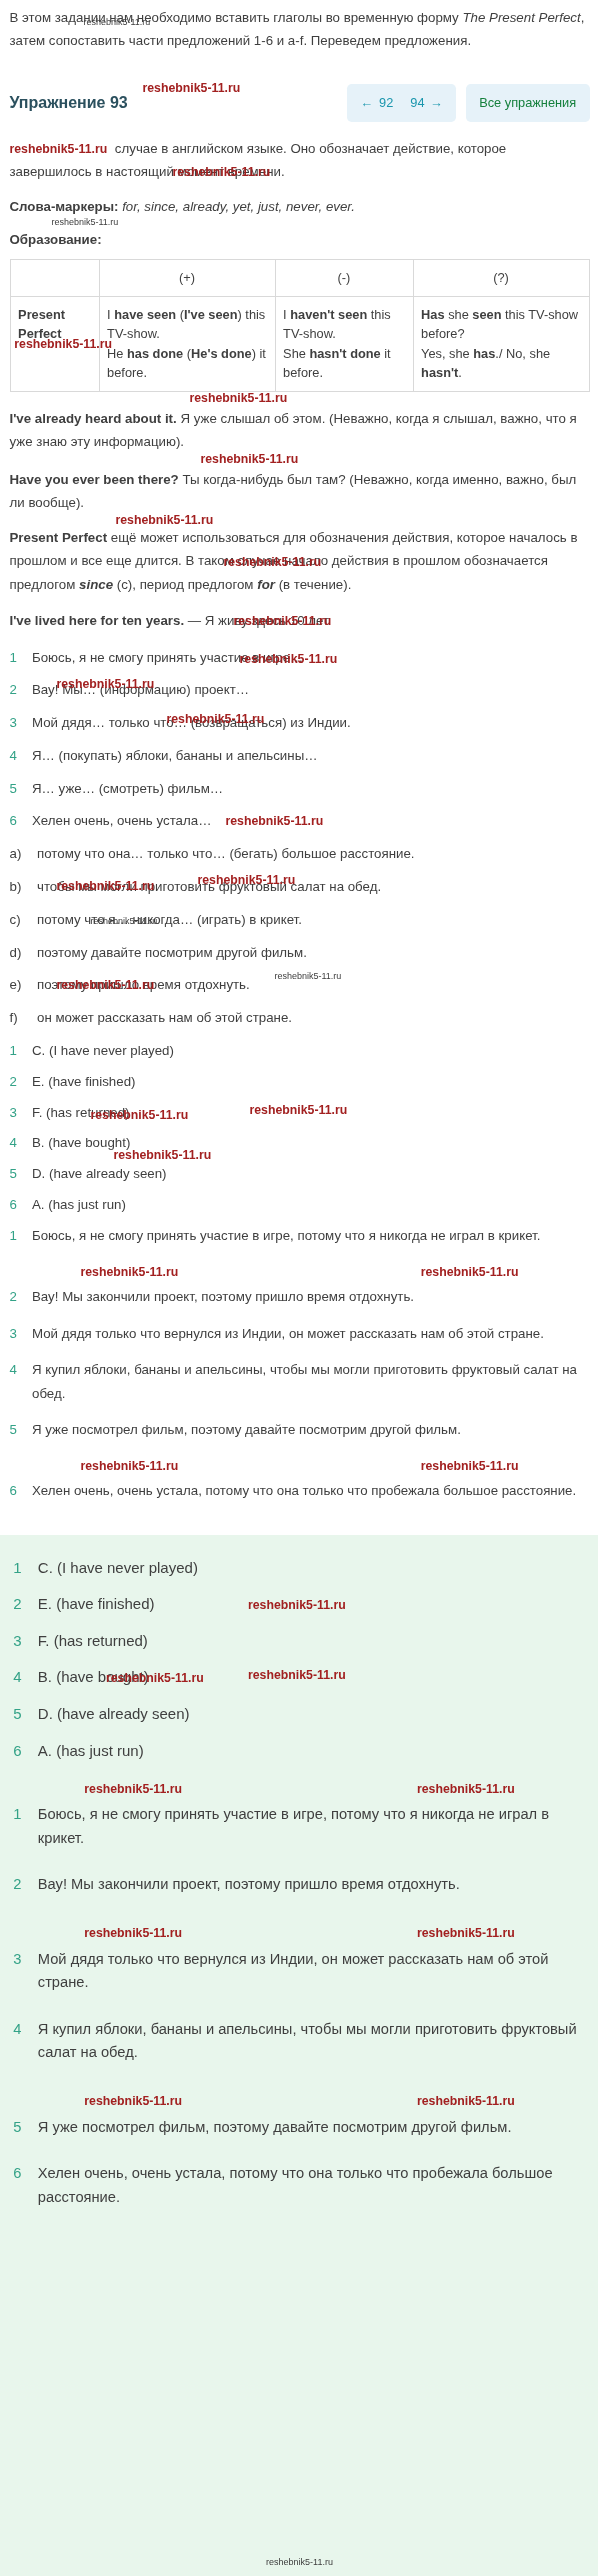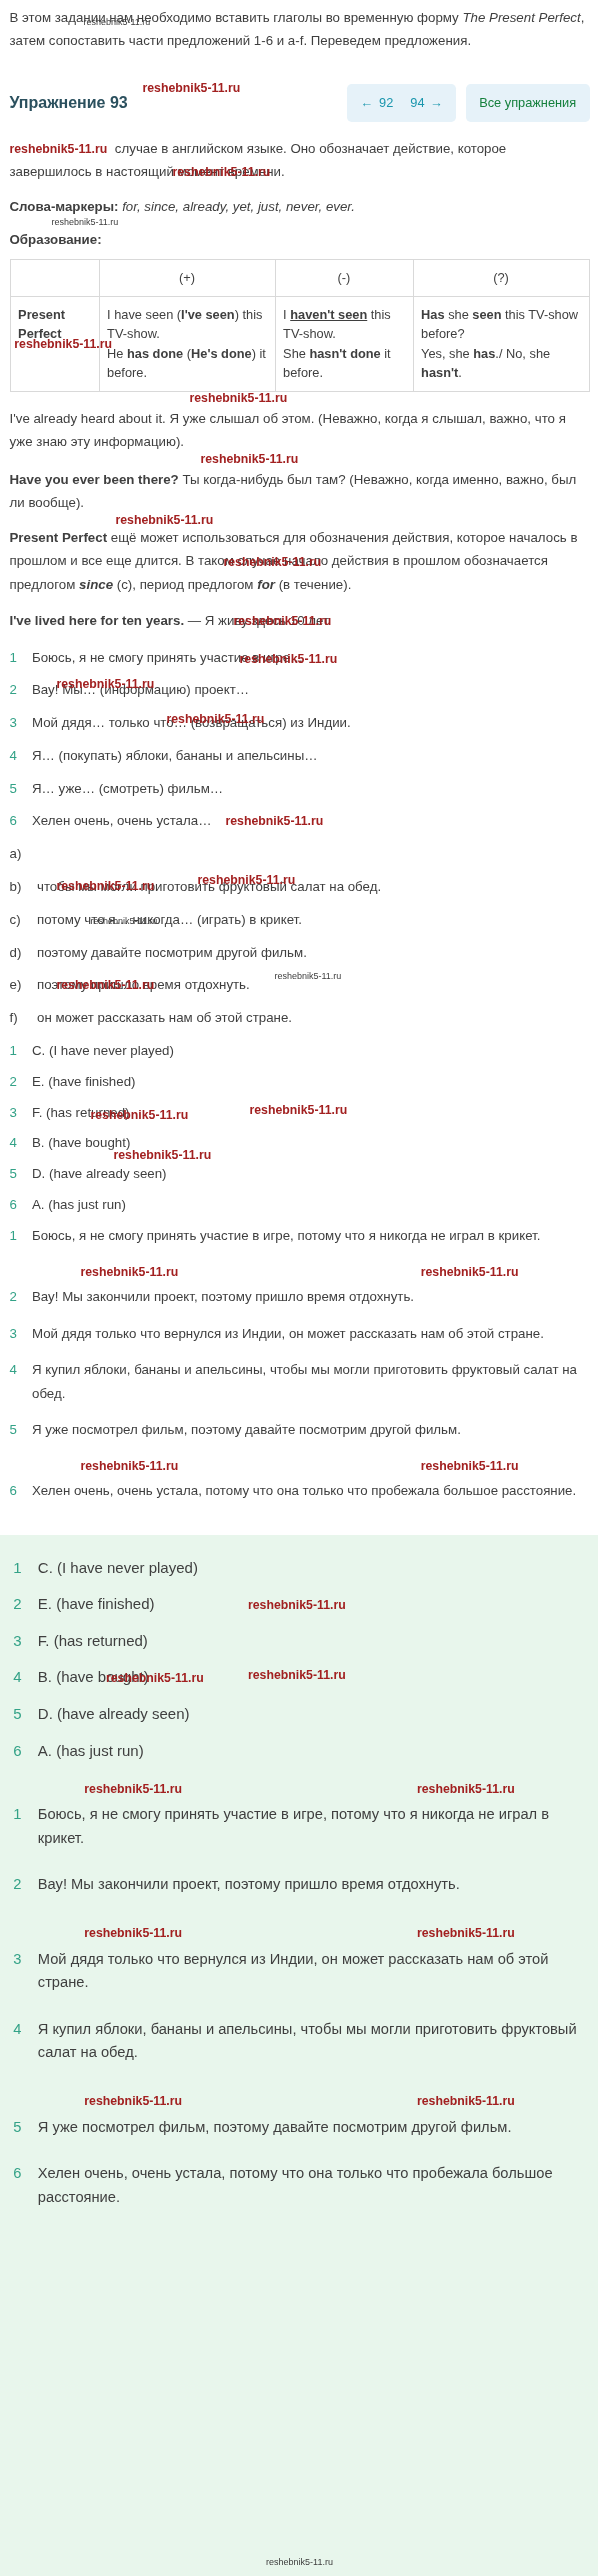--- a/index.html
+++ b/index.html
@@ -104,33 +104,33 @@
         <th class="collbl"></th>
         <th class="colplus">(+)</th>
         <th class="colminus">(-)</th>
         <th>(?)</th>
       </tr>
       <tr>
         <td class="rowlbl">
           <span>Present Perfect</span>
           <span class="wm w" style="left:3.8px; top:38px">reshebnik5-11.ru</span>
         </td>
-        <td class="cell"><span>I </span><span style="font-weight: 400;">have seen</span><span> (</span><span style="font-weight: 700;">I've seen</span><span>) this TV-show.
+        <td class="cell"><span>I </span><span style="font-weight: 700;">have seen</span><span> (</span><span style="font-weight: 700;">I've seen</span><span>) this TV-show.
 </span><span>He </span><span style="font-weight: 700;">has done</span><span> (</span><span style="font-weight: 700;">He's done</span><span>) it before.</span></td>
-        <td class="cell"><span>I </span><span style="font-weight: 700; text-decoration: underline;">haven't seen</span><span> this TV-show.
+        <td class="cell"><span>I </span><span style="font-weight: 700;">haven't seen</span><span> this TV-show.
 </span><span>She </span><span style="font-weight: 700;">hasn't done</span><span> it before.</span></td>
         <td class="cell"><span style="font-weight: 700;">Has</span><span> she </span><span style="font-weight: 700;">seen</span><span> this TV-show before?
 </span><span>Yes, she </span><span style="font-weight: 700;">has</span><span>./ No, she </span><span style="font-weight: 700;">hasn't</span><span>.</span></td>
       </tr>
     </tbody>
       </table>
 
     <p class="ex rel">
       <span class="wm w" style="left:180px; top:-19px">reshebnik5-11.ru</span>
-      <span><span style="font-weight: 400;">I've already heard about it.</span><span> Я уже слышал об этом. (Неважно, когда я слышал, важно, что я уже знаю эту информацию).</span></span>
+      <span><span style="font-weight: 700;">I've already heard about it.</span><span> Я уже слышал об этом. (Неважно, когда я слышал, важно, что я уже знаю эту информацию).</span></span>
     </p>
 
     <p class="ex rel">
       <span class="wm w" style="left:191px; top:-19px">reshebnik5-11.ru</span>
       <span><span style="font-weight: 700;">Have you ever been there?</span><span> Ты когда-нибудь был там? (Неважно, когда именно, важно, был ли вообще).</span></span>
     </p>
 
     <p class="pp rel">
       <span class="wm w" style="left:106px; top:-16px">reshebnik5-11.ru</span>
       <span class="wm w" style="left:214px; top:25.6px">reshebnik5-11.ru</span>
@@ -174,20 +174,21 @@
     </div>
 
     <div class="list">
       <span class="wm w" style="left:47px; top:34px">reshebnik5-11.ru</span>
       <span class="wm w" style="left:188px; top:28px">reshebnik5-11.ru</span>
       <span class="wm-sm w" style="left:81px; top:72px">reshebnik5-11.ru</span>
       <span class="wm w" style="left:47px; top:133px">reshebnik5-11.ru</span>
       <span class="wm-sm w" style="left:265px; top:127px">reshebnik5-11.ru</span>
       <div class="row">
           <span class="lt">a)</span>
+          <span>потому что она… только что… (бегать) большое расстояние.</span>
         </div>
       <div class="row">
           <span class="lt">b)</span>
           <span>чтобы мы могли приготовить фруктовый салат на обед.</span>
         </div>
       <div class="row">
           <span class="lt">c)</span>
           <span>потому что я… никогда… (играть) в крикет.</span>
         </div>
       <div class="row">

